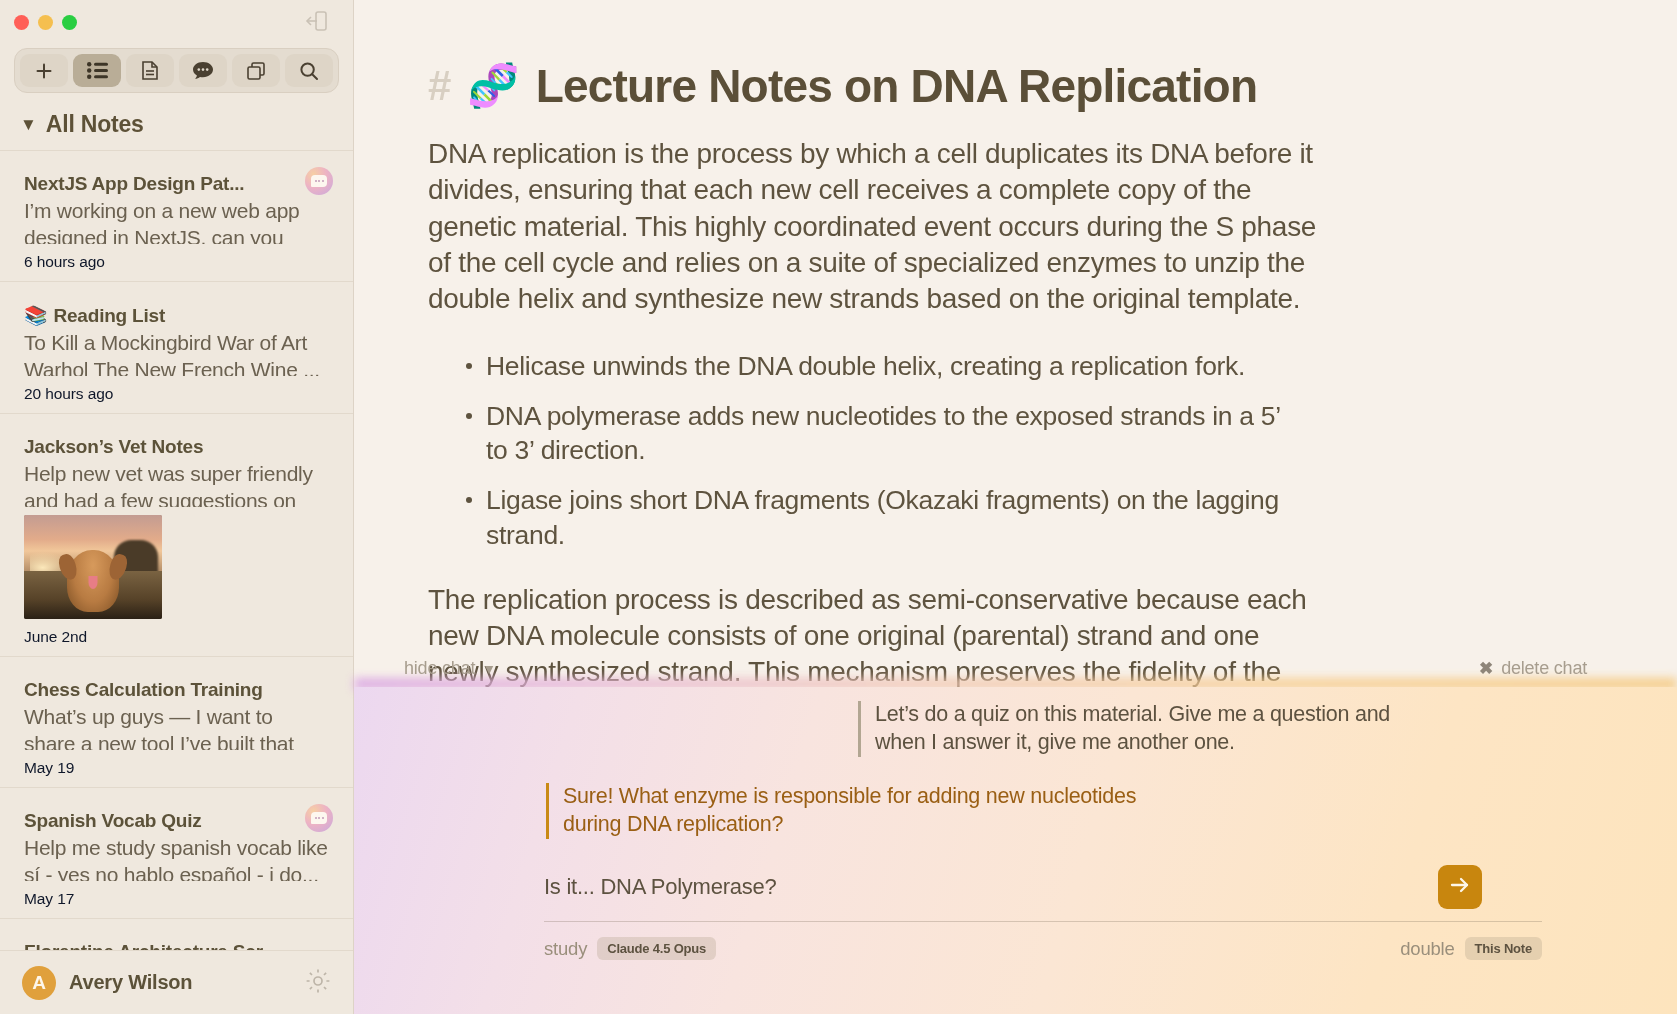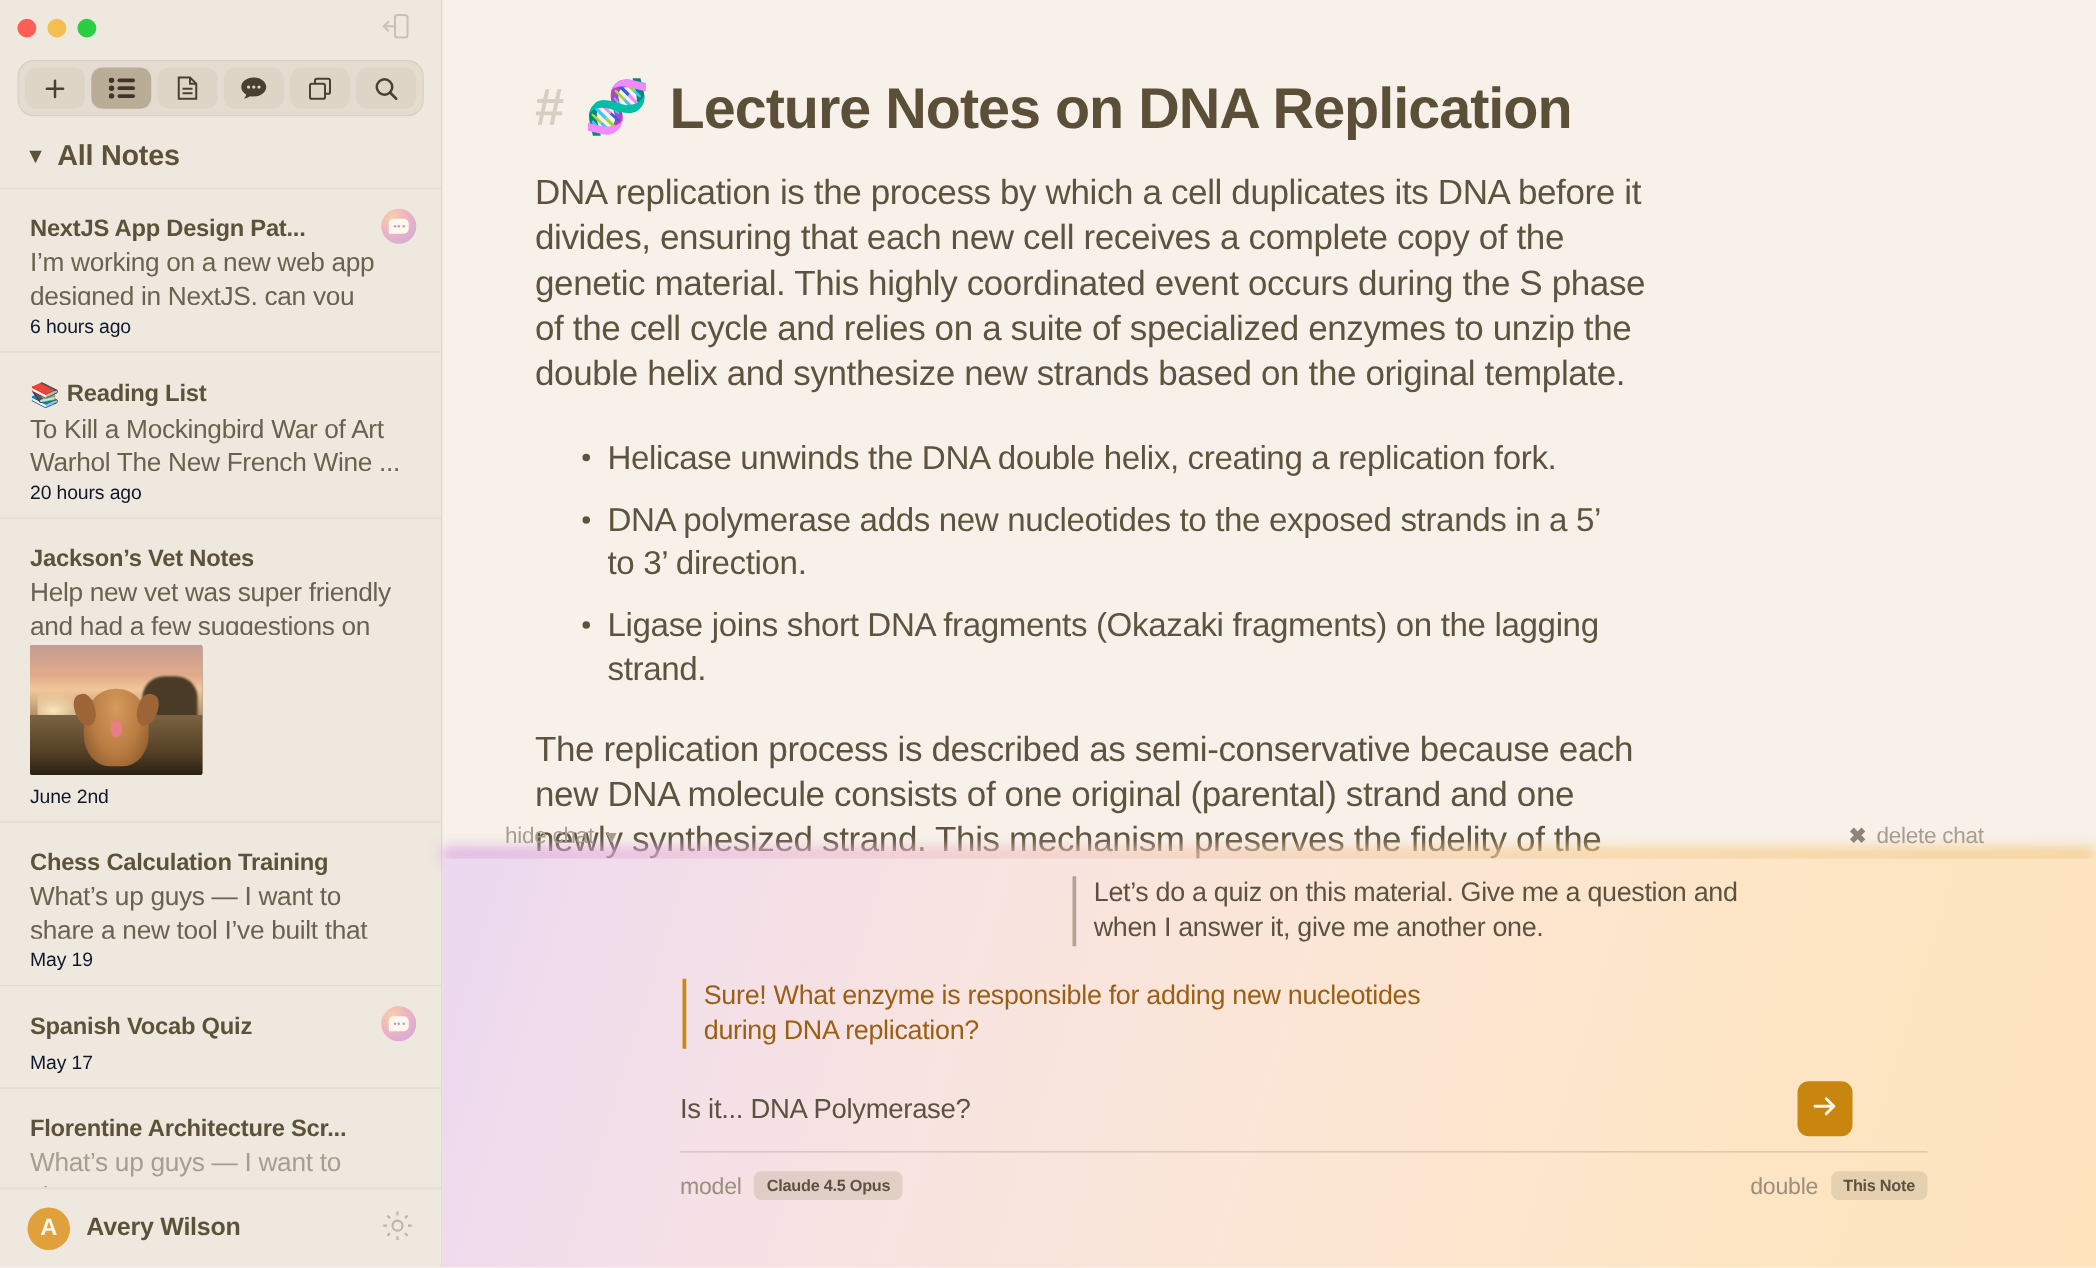--- a/index.html
+++ b/index.html
@@ -564,20 +564,21 @@
           <span>Chess Calculation Training</span>
         </div>
         <div class="note-preview">What’s up guys — I want to share a new tool I’ve built that helps...</div>
         <div class="note-date">May 19</div>
       </div>
 
       <div class="note-item">
         <div class="note-title">
           <span>Spanish Vocab Quiz</span>
         </div>
+        <div class="note-preview">Help me study spanish vocab like sí - yes no hablo español - i do...</div>
         <div class="note-date">May 17</div>
         <span class="chat-badge">
           <span class="bub">
               <i></i>
               <i></i>
               <i></i>
             </span>
         </span>
       </div>
 
@@ -654,21 +655,21 @@
               <polyline points="13,6 19,12 13,18"></polyline>
           </svg>
         </span>
       </span>
     </div>
 
     <div id="chat-divider"></div>
 
     <div id="chat-footer">
       <span class="foot-group">
-        <span class="foot-label">model</span>
+        <span class="foot-label">study</span>
         <span class="foot-chip">Claude 4.5 Opus</span>
       </span>
       <span class="foot-group">
         <span class="foot-label">double</span>
         <span class="foot-chip">This Note</span>
       </span>
     </div>
 
   </section>
 </div>

